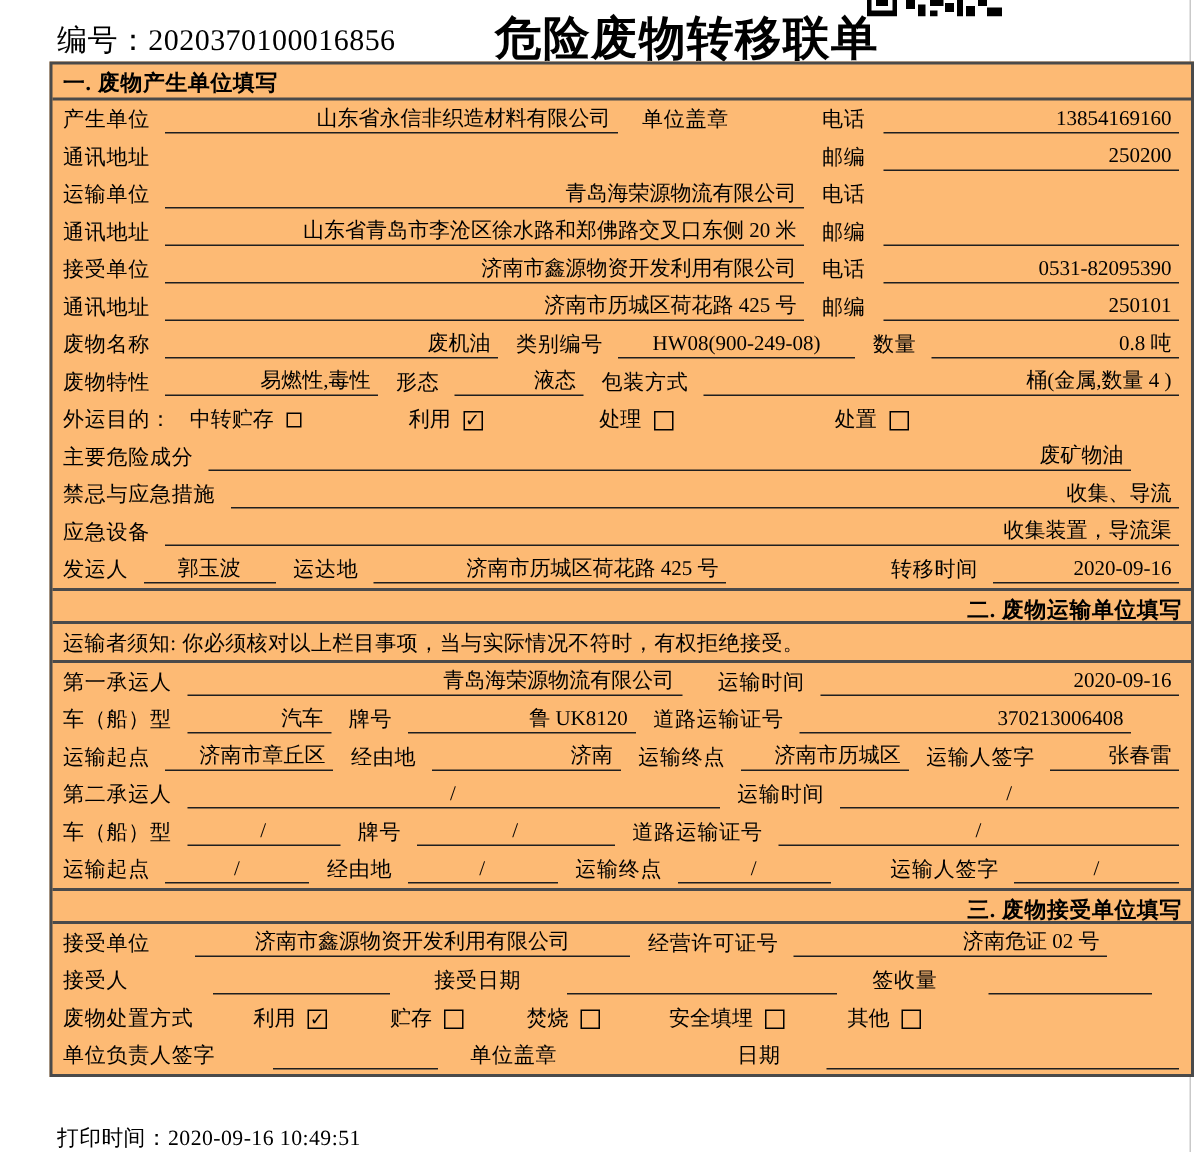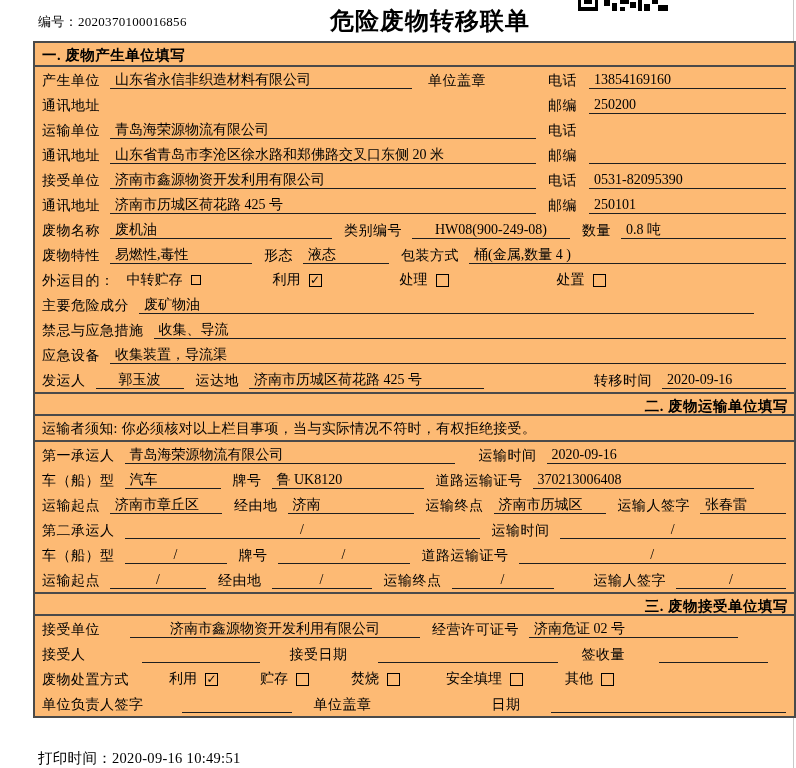--- a/index.html
+++ b/index.html
@@ -6,39 +6,39 @@
   html, body {
     width: 796px; height: 768px; background: #ffffff;
     font-family: "Liberation Serif", "DejaVu Serif", serif;
     color: #000; font-size: 14px; overflow: hidden;
   }
   .page { position: relative; width: 796px; height: 768px; background:#fff; }
   .right-edge-line { position:absolute; top:0; bottom:0; right:2px; width:1px; background:#c9c9c9; }
 
   
   .doc-header { position: absolute; top: 0; left: 0; width: 796px; height: 41px; }
-  .serial { position: absolute; left: 38px; top: 13px; font-size: 13px; letter-spacing: 0.3px; }
-  .doc-title { position: absolute; left: 330px; top: 5px; font-size: 24px; font-weight: bold; letter-spacing: 1px; }
+  .serial { position: absolute; left: 38px; top: 13px; font-size: 20px; letter-spacing: 0.3px; }
+  .doc-title { position: absolute; left: 330px; top: 5px; font-size: 31px; font-weight: bold; letter-spacing: 1px; }
   .qr-fragment { position: absolute; left: 578px; top: 0; width: 90px; height: 11px; }
 
   
   .form { position: absolute; left: 33px; top: 41px; width: 763px; border: 2px solid #4a4a4a; background:#fdba74; }
   .sec-h {
     font-weight: bold; font-size: 14.5px; padding: 3px 6px 3px 7px;
     border-bottom: 2px solid #4a4a4a; letter-spacing: 0.5px; height: 24px;
   }
   .sec-h.mid { border-top: 2px solid #4a4a4a; text-align: right; }
   .notice { padding: 4px 6px 5px 7px; border-bottom: 2px solid #4a4a4a; height: 26px; letter-spacing: 0.3px; }
 
   .row { display: flex; align-items: flex-end; height: 25px; padding: 0 8px 3px 7px; }
   .lbl { white-space: nowrap; margin-right: 10px; line-height: 17px; letter-spacing: 0.5px; }
   .sublbl { margin-left: 12px; }
   .u {
     border-bottom: 1px solid #1f1f1f; padding: 0 5px; line-height: 17px;
-    white-space: nowrap; overflow: hidden; min-height: 17px;
+    white-space: nowrap; overflow: hidden; min-height: 17px; text-align: right;
   }
   .u.c { text-align: center; }
   .grow { flex: 1; }
   .lz { display: flex; align-items: flex-end; width: 506px; flex: none; }
   .lz .u.fill { flex: 1; margin-right: 12px; }
   .rz { display: flex; align-items: flex-end; flex: 1; }
   .rz .lbl { margin-right: 12px; }
   .rz .u { flex: 1; }
 
   

